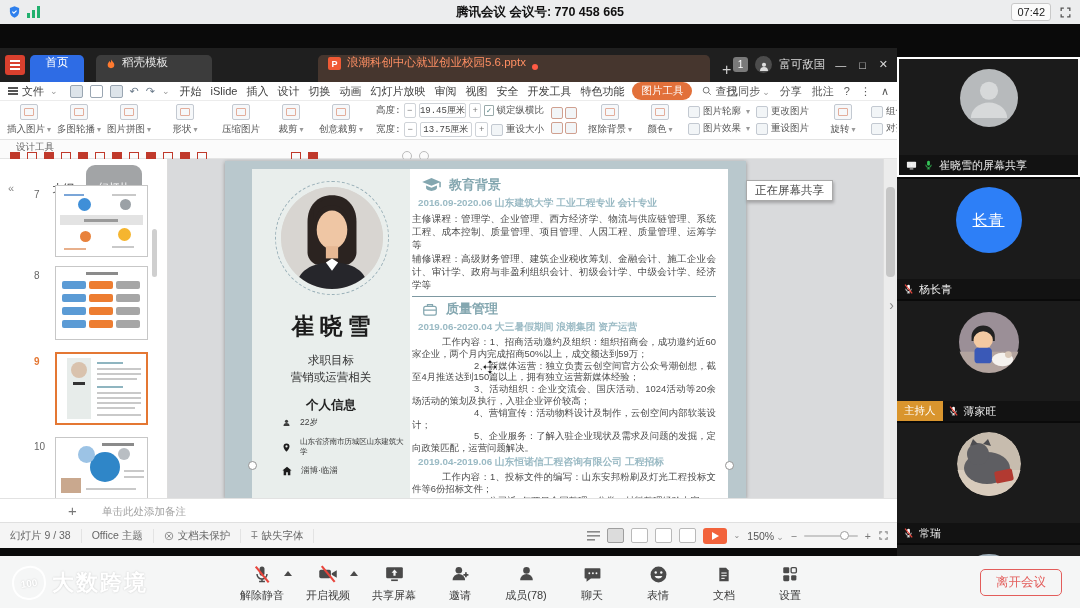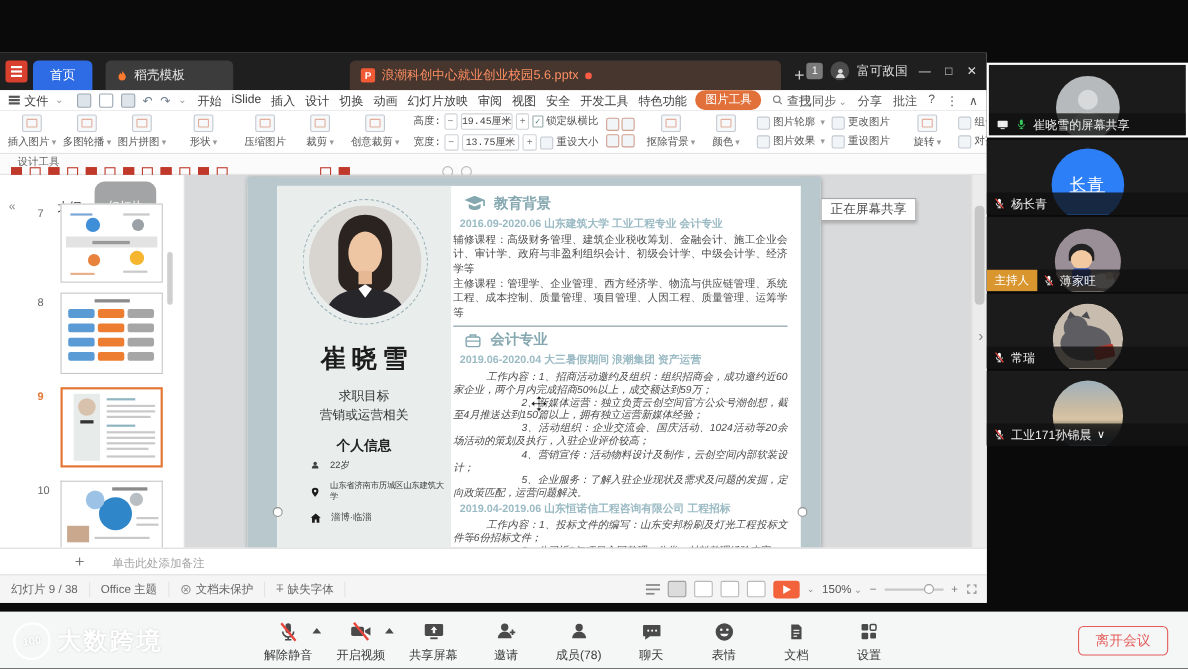--- a/index.html
+++ b/index.html
@@ -13,22 +13,22 @@
   .tb-left{display:flex;align-items:center;gap:6px;margin-left:8px;z-index:2;}
   .tb-right{position:absolute;right:8px;display:flex;align-items:center;gap:8px;z-index:2;}
   .time-box{background:#fbfbfb;border:1px solid #c9c9c9;border-radius:3px;padding:0 5px;font-size:11px;color:#222;line-height:16px;}
 
   
   .wps{left:0;top:48px;width:897px;height:500px;background:#fff;}
   .tabbar{position:absolute;left:0;top:0;width:897px;height:34px;background:#1f1f1f;}
   .wps-home-btn{position:absolute;left:5px;top:7px;width:20px;height:20px;background:#d9402e;border-radius:3px;
     display:flex;flex-direction:column;justify-content:center;align-items:center;gap:2px;}
   .wps-home-btn i{display:block;width:10px;height:2px;background:#fff;}
-  .tab{position:absolute;bottom:0;height:27px;display:flex;align-items:center;font-size:11.5px;
-       border-radius:5px 5px 0 0;padding:0 10px;box-sizing:border-box;white-space:nowrap;}
+  .tab{position:absolute;bottom:0;height:27px;display:flex;align-items:flex-end;font-size:11.5px;
+       border-radius:5px 5px 0 0;padding:12px 10px;box-sizing:border-box;white-space:nowrap;}
   .tab-home{left:30px;width:54px;background:#2e6ce5;color:#fff;justify-content:center;}
   .tab-tpl{left:96px;width:116px;background:#3c3c3c;color:#e8e8e8;gap:6px;}
   .tab-doc{left:318px;width:392px;background:#46362e;color:#ff8f63;gap:6px;}
   .ppt-ico{width:13px;height:13px;background:#f05a35;border-radius:2px;color:#fff;font-size:9px;font-weight:bold;
     display:flex;align-items:center;justify-content:center;flex:none;}
   .unsaved-dot{width:6px;height:6px;border-radius:50%;background:#ff5b45;flex:none;}
   .tab-plus{position:absolute;left:722px;bottom:4px;color:#cfcfcf;font-size:16px;line-height:16px;}
   .tb-acct{position:absolute;right:6px;top:8px;display:flex;align-items:center;gap:7px;color:#ddd;font-size:11.5px;}
   .acct-badge{width:15px;height:15px;border-radius:3px;background:#7a7a7a;color:#fff;font-size:10px;display:flex;align-items:center;justify-content:center;}
   .acct-avatar{width:17px;height:17px;border-radius:50%;background:#4c4c4c;display:flex;align-items:flex-end;justify-content:center;overflow:hidden;}
@@ -113,21 +113,21 @@
   .res-obj2{position:absolute;left:0;top:201px;width:158px;text-align:center;font-size:11.5px;color:#333;}
   .res-sec{position:absolute;left:0;width:158px;text-align:center;font-size:12.5px;font-weight:bold;color:#222;}
   .info-rows{position:absolute;left:30px;top:248px;width:126px;}
   .info-row{display:flex;align-items:center;gap:9px;margin-bottom:8px;color:#3e3e3e;font-size:8.5px;}
   .info-row .addr{font-size:7.6px;letter-spacing:-0.2px;}
   .res-right{position:absolute;left:183px;top:8px;width:320px;height:329px;box-sizing:border-box;padding:4px 12px 0 4px;overflow:hidden;}
   .res-h{display:flex;align-items:center;gap:8px;margin:3px 0 3px 10px;color:#84a7b0;font-weight:bold;font-size:13px;}
   .res-period{color:#9abac4;font-size:9.8px;font-weight:bold;margin:2px 0 2px 6px;white-space:nowrap;overflow:hidden;}
   .res-body{font-size:9.6px;color:#4b4b4b;line-height:13px;text-align:justify;margin:1px 0;}
   .res-div{border-top:1px solid #7d98a1;margin:5px 0 3px;}
-  .work-line{font-size:9.4px;color:#4b4b4b;line-height:11.8px;text-align:justify;font-style:italic;}
+  .work-line{font-size:9.4px;color:#4b4b4b;line-height:11.8px;text-align:justify;}
   .work-line.lead{text-indent:30px;}
   .work-line.num{text-indent:62px;}
   .handle{position:absolute;width:9px;height:9px;border-radius:50%;background:#fff;border:1px solid #939393;box-sizing:border-box;}
   .v-scroll{position:absolute;right:0;top:0;width:13px;height:339px;background:#ececec;border-left:1px solid #dedede;}
   .v-thumb{position:absolute;right:2px;top:28px;width:9px;height:90px;border-radius:4px;background:#c6c6c6;}
   .next-chev{position:absolute;right:3px;top:138px;color:#8a8a8a;font-size:14px;}
   .cursor-move{position:absolute;left:482px;top:200px;width:16px;height:16px;}
 
   .notes-strip{position:absolute;left:0;top:450px;width:897px;height:24px;background:#fff;border-top:1px solid #e2e2e2;box-sizing:border-box;}
   .add-slide{position:absolute;left:68px;top:3px;font-size:15px;color:#777;}
@@ -149,21 +149,21 @@
   
   .share-badge{left:746px;top:180px;background:#fff;border:1px solid #a9a9a9;box-shadow:1px 2px 3px rgba(0,0,0,.25);
     font-size:11.5px;color:#4a4a4a;padding:2px 8px;}
   .toast{left:667px;top:492px;width:230px;height:28px;background:#3f3f41;display:flex;align-items:center;color:#f0f0f0;font-size:12px;}
   .toast span{margin-left:12px;}
   .toast-logo{position:absolute;right:18px;display:flex;gap:2px;opacity:.55;}
   .toast-logo i{width:9px;height:9px;background:#6a6a6a;transform:rotate(45deg);display:block;}
 
   
   .sidebar{left:897px;top:57px;width:183px;display:flex;flex-direction:column;gap:2px;}
-  .tile{position:relative;width:183px;height:68px;background:#1b1b1b;box-sizing:border-box;overflow:hidden;}
+  .tile{position:relative;width:183px;height:120px;background:#1b1b1b;box-sizing:border-box;overflow:hidden;}
   .tile.sel{border:2px solid #fff;}
   .tile-bar{position:absolute;left:0;right:0;bottom:0;height:20px;background:rgba(15,15,15,.78);display:flex;align-items:center;
     padding:0 6px;gap:5px;color:#ececec;font-size:11px;white-space:nowrap;overflow:hidden;}
   .av{position:absolute;left:50%;transform:translateX(-50%);border-radius:50%;overflow:hidden;}
   .av-ph{top:10px;width:58px;height:58px;background:#b7babc;}
   .av-blue{top:8px;width:66px;height:66px;background:#2d7ff7;display:flex;align-items:center;justify-content:center;color:#fff;font-size:15px;letter-spacing:1px;text-decoration:underline;}
   .host-badge{height:20px;display:flex;align-items:center;background:#d9952e;color:#fff;font-size:10.5px;padding:0 7px;margin-left:-6px;}
   .chev{color:#fff;font-size:10px;}
 
   
@@ -236,20 +236,46 @@
     <symbol id="sym-pplus" viewBox="0 0 24 24">
       <circle cx="10" cy="7.5" r="4" fill="currentColor"></circle>
       <path d="M2.5 19.5a7.5 7.5 0 0 1 15 0z" fill="currentColor"></path>
       <path d="M18.5 10v6M15.5 13h6" stroke="currentColor" stroke-width="2" fill="none"></path>
     </symbol>
   </defs>
 </svg>
 
 <div class="app">
 
+  <div class="abs topbar">
+    <div class="tb-title">腾讯会议 会议号: 770 458 665</div>
+    <div class="tb-left">
+      <span>
+        <svg width="13" height="14" viewBox="0 0 24 24">
+            <path d="M12 1.5l8.5 3v7c0 5.2-3.6 9.3-8.5 11.3C7.1 20.8 3.5 16.7 3.5 11.5v-7z" fill="#2f80ed"></path>
+            <path d="M8 11.5l2.8 2.8 5-5" stroke="#fff" stroke-width="2" fill="none"></path>
+          </svg>
+      </span>
+      <span>
+        <svg width="13" height="12" viewBox="0 0 13 12">
+            <rect x="0" y="7" width="3" height="5" fill="#21b06e"></rect>
+            <rect x="5" y="4" width="3" height="8" fill="#21b06e"></rect>
+            <rect x="10" y="0" width="3" height="12" fill="#21b06e"></rect>
+          </svg>
+      </span>
+    </div>
+    <div class="tb-right">
+      <span class="time-box">07:42</span>
+      <span>
+        <svg width="13" height="13" viewBox="0 0 24 24" stroke="#555" stroke-width="2.4" fill="none">
+            <path d="M4 9V4h5M20 9V4h-5M4 15v5h5M20 15v5h-5"></path>
+          </svg>
+      </span>
+    </div>
+  </div>
 
   <div class="abs wps">
 
     <div class="tabbar">
       <div class="wps-home-btn">
           <i></i>
           <i></i>
           <i></i>
         </div>
       <div class="tab tab-home">
@@ -590,31 +616,31 @@
           <div class="res-h">
             <span>
               <svg width="19" height="14" viewBox="0 0 24 18" fill="#84a7b0">
                   <path d="M12 0L0 5l12 5 10-4.2V12h2V5z"></path>
                   <path d="M5 9.5V13c0 2 3.5 3.6 7 3.6s7-1.6 7-3.6V9.5l-7 3z"></path>
                 </svg>
             </span>
             <span>教育背景</span>
           </div>
           <div class="res-period">2016.09-2020.06  山东建筑大学   工业工程专业   会计专业</div>
+          <div class="res-body">主修课程：管理学、企业管理、西方经济学、物流与供应链管理、系统工程、成本控制、质量管理、项目管理、人因工程、质量管理、运筹学等</div>
           <div class="res-body">辅修课程：高级财务管理、建筑企业税收筹划、金融会计、施工企业会计、审计学、政府与非盈利组织会计、初级会计学、中级会计学、经济学等</div>
-          <div class="res-body">主修课程：管理学、企业管理、西方经济学、物流与供应链管理、系统工程、成本控制、质量管理、项目管理、人因工程、质量管理、运筹学等</div>
           <div class="res-div"></div>
           <div class="res-h">
             <span>
               <svg width="16" height="15" viewBox="0 0 24 24" fill="none" stroke="#84a7b0" stroke-width="2">
                   <rect x="2" y="7" width="20" height="14" rx="3"></rect>
                   <path d="M8 7V4h8v3M2 13h20"></path>
                 </svg>
             </span>
-            <span>会计专业</span>
+            <span>质量管理</span>
           </div>
 
           <div>
             <div class="res-period">2019.06-2020.04    大三暑假期间    浪潮集团    资产运营</div>
             <div class="work-line lead">工作内容：1、招商活动邀约及组织：组织招商会，成功邀约近60家企业，两个月内完成招商50%以上，成交额达到59万；</div>
             <div class="work-line num">2、新媒体运营：独立负责云创空间官方公众号潮创想，截至4月推送达到150篇以上，拥有独立运营新媒体经验；</div>
             <div class="work-line num">3、活动组织：企业交流会、国庆活动、1024活动等20余场活动的策划及执行，入驻企业评价较高；</div>
             <div class="work-line num">4、营销宣传：活动物料设计及制作，云创空间内部软装设计；</div>
             <div class="work-line num">5、企业服务：了解入驻企业现状及需求及问题的发掘，定向政策匹配，运营问题解决。</div>
           </div>

